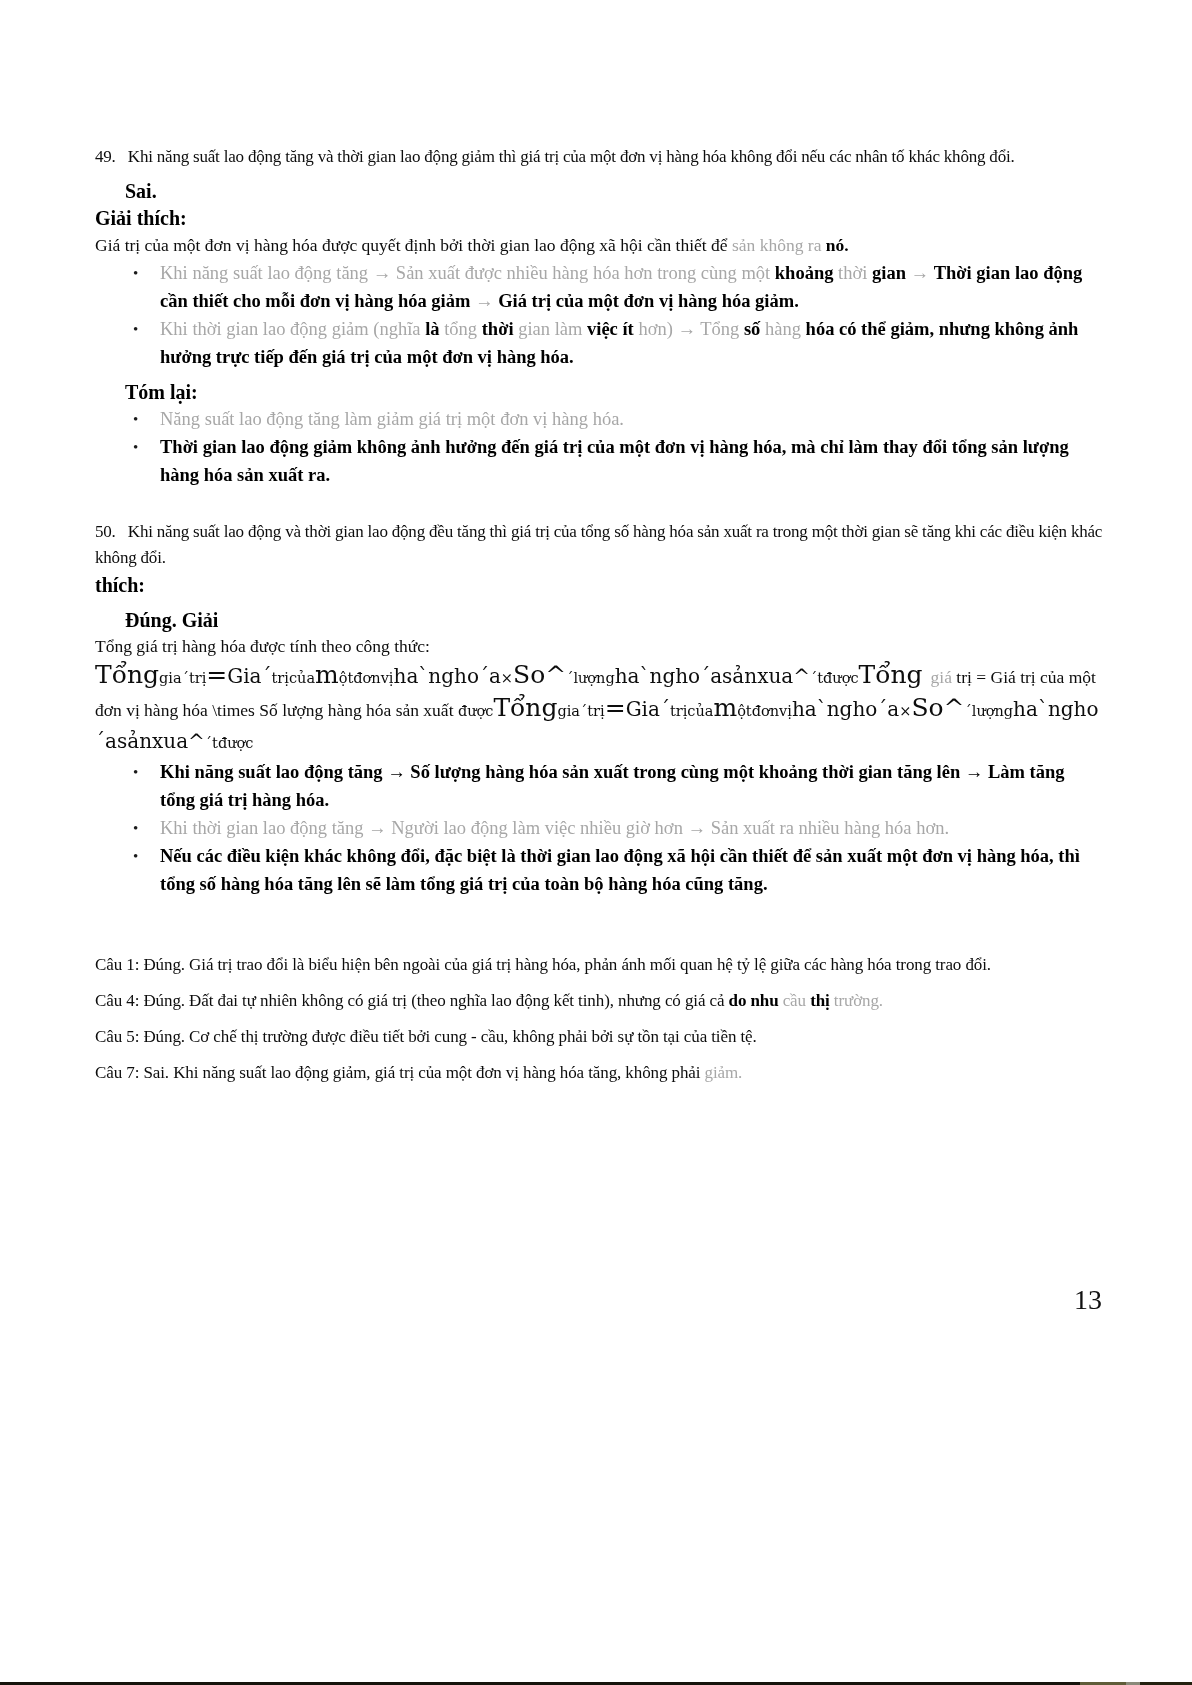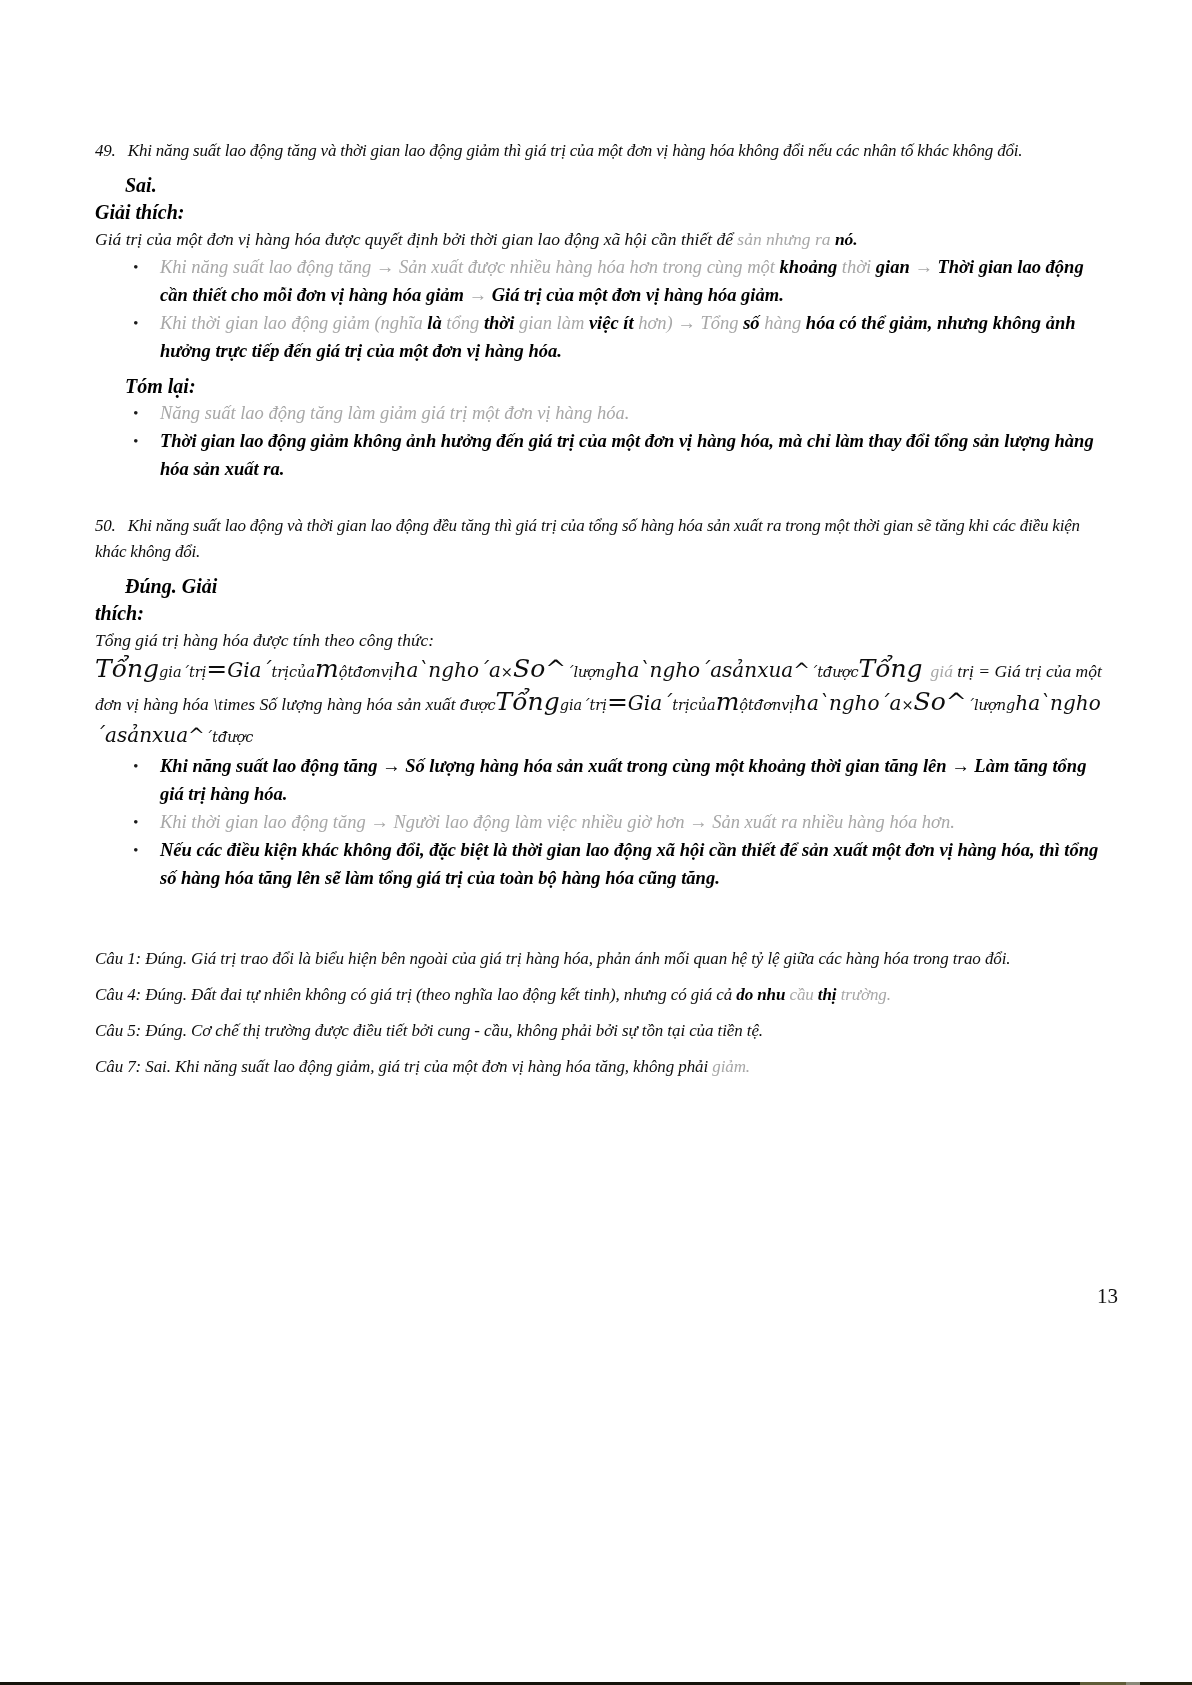--- a/index.html
+++ b/index.html
@@ -1,21 +1,21 @@
 <!DOCTYPE html>
 <html><head>
 <meta charset="utf-8">
 <style>
   html, body { margin:0; padding:0; background:#ffffff; }
   body {
     width:1192px; height:1685px; position:relative; overflow:hidden;
     font-family:"Liberation Serif", serif; color:#0d0d0d;
   }
   .doc {
-    position:absolute; left:95px; top:138px; width:1008px;font-style:italic;
+    position:absolute; left:95px; top:144px; width:1008px;
   }
   .block { margin:0; }
   .statement { font-size:17px; line-height:26px; letter-spacing:-0.2px; }
   .answer { font-size:20px; font-weight:bold; line-height:26px; padding-left:30px; margin-top:8px; }
   .heading { font-size:20px; font-weight:bold; line-height:28px; margin-top:0; }
   .para { font-size:17.5px; line-height:27px; }
   .bullet { display:flex; font-size:18.5px; line-height:28px; }
   .bullet .marker { flex:0 0 65px; box-sizing:border-box; padding-left:38px; font-size:15px; color:#1a1a1a; }
   .bullet .btext { flex:1; }
   .gap { height:30px; }
@@ -25,61 +25,61 @@
 
   .seg-n  { color:#0d0d0d; }
   .seg-g  { color:#a7a7a7; }
   .seg-b  { color:#000000; font-weight:bold; }
   .seg-m1 { font-family:"DejaVu Serif", serif; font-size:25px; }
   .seg-m2 { font-family:"DejaVu Serif", serif; font-size:20px; }
   .seg-m3 { font-family:"DejaVu Serif", serif; font-size:14.5px; }
   .formula { line-height:30px; }
 
   .page-number {
-    position:absolute; right:74px; top:1284px;
-    font-size:21px; color:#111;
+    position:absolute; right:90px; top:1284px;
+    font-size:28px; color:#111;
   }
   .bottom-bar {
     position:absolute; left:0; bottom:0; width:1192px; height:3px;
     background:#16130c; display:flex; justify-content:flex-end; align-items:stretch;
   }
   .bottom-bar .artifact { height:3px; }
   .a1 { width:46px; background:#5f5c38; }
   .a2 { width:14px; background:#8a8a7a; }
   .a3 { width:52px; background:#23210f; }
 </style>
 </head>
 <body>
 
 <div class="doc">
     <div class="block statement"><span class="seg-n">49.&nbsp;&nbsp; Khi năng suất lao động tăng và thời gian lao động giảm thì giá trị của một đơn vị hàng hóa không đổi nếu các nhân tố khác không đổi.</span></div>
     <div class="block answer"><span class="seg-b">Sai.</span></div>
     <div class="block heading"><span class="seg-b">Giải thích:</span></div>
-    <div class="block para"><span class="seg-n">Giá trị của một đơn vị hàng hóa được quyết định bởi thời gian lao động xã hội cần thiết để </span><span class="seg-g">sản nhưng ra </span><span class="seg-b">nó.</span></div>
+    <div class="block para"><span class="seg-n">Giá trị của một đơn vị hàng hóa được quyết định bởi thời gian lao động xã hội cần thiết để </span><span class="seg-g">sản không ra </span><span class="seg-b">nó.</span></div>
     <div class="block bullet">
       <span class="marker">•</span>
       <span class="btext"><span class="seg-g">Khi năng suất lao động tăng → Sản xuất được nhiều hàng hóa hơn trong cùng một </span><span class="seg-b">khoảng </span><span class="seg-g">thời </span><span class="seg-b">gian </span><span class="seg-g">→ </span><span class="seg-b">Thời gian lao động cần thiết cho mỗi đơn vị hàng hóa giảm </span><span class="seg-g">→ </span><span class="seg-b">Giá trị của một đơn vị hàng hóa giảm.</span></span>
     </div>
     <div class="block bullet">
       <span class="marker">•</span>
       <span class="btext"><span class="seg-g">Khi thời gian lao động giảm (nghĩa </span><span class="seg-b">là </span><span class="seg-g">tổng </span><span class="seg-b">thời </span><span class="seg-g">gian làm </span><span class="seg-b">việc ít </span><span class="seg-g">hơn) → Tổng </span><span class="seg-b">số </span><span class="seg-g">hàng </span><span class="seg-b">hóa có thể giảm, nhưng không ảnh hưởng trực tiếp đến giá trị của một đơn vị hàng hóa.</span></span>
     </div>
     <div class="block answer"><span class="seg-b">Tóm lại:</span></div>
     <div class="block bullet">
       <span class="marker">•</span>
       <span class="btext"><span class="seg-g">Năng suất lao động tăng làm giảm giá trị một đơn vị hàng hóa.</span></span>
     </div>
     <div class="block bullet">
       <span class="marker">•</span>
       <span class="btext"><span class="seg-b">Thời gian lao động giảm không ảnh hưởng đến giá trị của một đơn vị hàng hóa, mà chỉ làm thay đổi tổng sản lượng hàng hóa sản xuất ra.</span></span>
     </div>
     <div class="block gap"></div>
     <div class="block statement"><span class="seg-n">50.&nbsp;&nbsp; Khi năng suất lao động và thời gian lao động đều tăng thì giá trị của tổng số hàng hóa sản xuất ra trong một thời gian sẽ tăng khi các điều kiện khác không đổi.</span></div>
+    <div class="block heading"><span class="seg-b">thích:</span></div>
     <div class="block answer"><span class="seg-b">Đúng. Giải</span></div>
-    <div class="block heading"><span class="seg-b">thích:</span></div>
     <div class="block para"><span class="seg-n">Tổng giá trị hàng hóa được tính theo công thức:</span></div>
     <div class="block para formula"><span class="seg-m1">Tổng</span><span class="seg-m3">gia´trị</span><span class="seg-m1">=</span><span class="seg-m2">Gia´</span><span class="seg-m3">trịcủa</span><span class="seg-m1">m</span><span class="seg-m3">ộtđơnvị</span><span class="seg-m2">ha`ngho´a</span><span class="seg-m3">×</span><span class="seg-m1">So^</span><span class="seg-m3">´lượng</span><span class="seg-m2">ha`ngho´a</span><span class="seg-m2">sảnxua^</span><span class="seg-m3">´tđược</span><span class="seg-m1">Tổng </span><span class="seg-g">giá </span><span class="seg-n">trị = Giá trị của một đơn vị hàng hóa \times Số lượng hàng hóa sản xuất </span><span class="seg-m3">được</span><span class="seg-m1">Tổng</span><span class="seg-m3">gia´trị</span><span class="seg-m1">=</span><span class="seg-m2">Gia´</span><span class="seg-m3">trịcủa</span><span class="seg-m1">m</span><span class="seg-m3">ộtđơnvị</span><span class="seg-m2">ha`ngho´a</span><span class="seg-m3">×</span><span class="seg-m1">So^</span><span class="seg-m3">´lượng</span><span class="seg-m2">ha`ngho´a</span><span class="seg-m2">sảnxua^</span><span class="seg-m3">´tđược</span></div>
     <div class="block bullet">
       <span class="marker">•</span>
       <span class="btext"><span class="seg-b">Khi năng suất lao động tăng → Số lượng hàng hóa sản xuất trong cùng một khoảng thời gian tăng lên → Làm tăng tổng giá trị hàng hóa.</span></span>
     </div>
     <div class="block bullet">
       <span class="marker">•</span>
       <span class="btext"><span class="seg-g">Khi thời gian lao động tăng → Người lao động làm việc nhiều giờ hơn → Sản xuất ra nhiều hàng hóa hơn.</span></span>
     </div>

